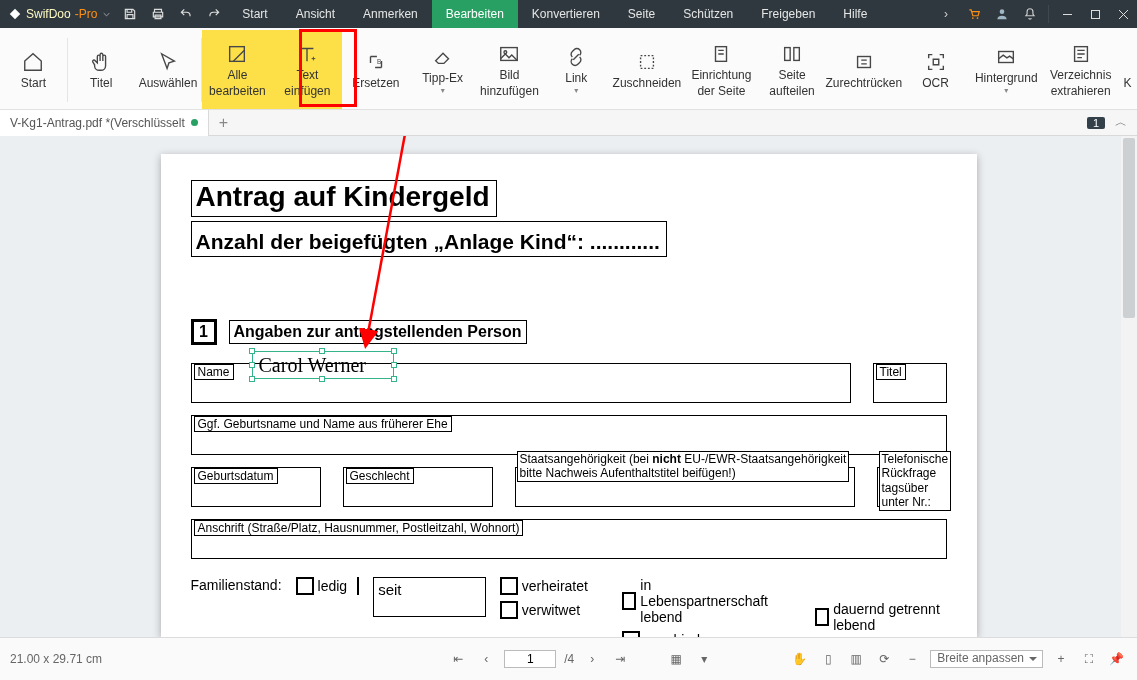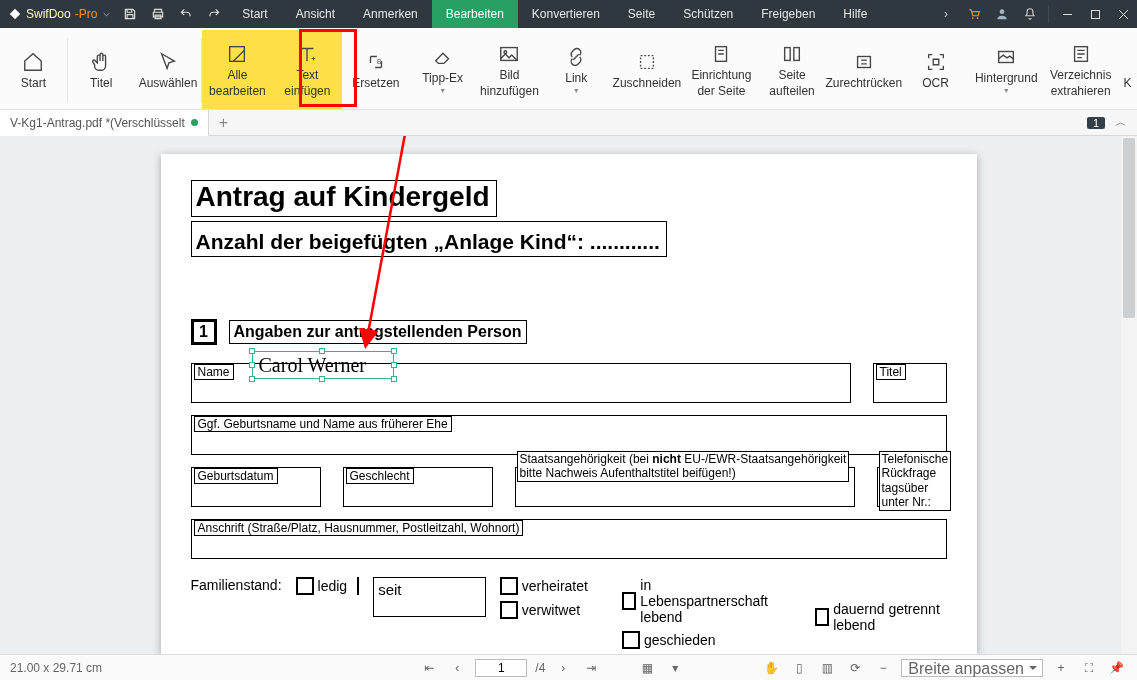--- a/index.html
+++ b/index.html
@@ -67,24 +67,24 @@
   .fam-grid { display: flex; gap: 34px; }
   .fam-grid .c { display: flex; flex-direction: column; gap: 6px; font-size: 14px; }
   .fam-grid .it { display: flex; align-items: center; }
 
   .arrow { position: absolute; pointer-events: none; }
 
   .vscroll { position: absolute; right: 0; top: 0; width: 16px; height: 100%; background: #f3f3f3; }
   .vscroll .thumb { width: 12px; margin: 2px; background: #cdd0d3; border-radius: 2px; height: 180px; }
 
   
-  .status { height: 26px; background: #fafafa; border-top: 1px solid #dcdcdc; display: flex; align-items: center; font-size: 12px; color: #666; padding: 0 10px; gap: 8px; }
+  .status { height: 43px; background: #fafafa; border-top: 1px solid #dcdcdc; display: flex; align-items: center; font-size: 12px; color: #666; padding: 0 10px; gap: 8px; }
   .status .spacer2 { flex: 1; }
   .page-inp { width: 52px; height: 18px; border: 1px solid #bbb; text-align: center; font-size: 12px; }
-  .zoom-sel { height: 18px; border: 1px solid #bbb; padding: 0 18px 0 6px; font-size: 16px; position: relative; background: #fff; }
+  .zoom-sel { height: 18px; border: 1px solid #bbb; padding: 0 18px 0 6px; font-size: 12px; position: relative; background: #fff; }
   .zoom-sel::after { content: ""; position: absolute; right: 5px; top: 6px; border: 4px solid transparent; border-top-color: #666; }
   .sb-ic { width: 20px; display: flex; justify-content: center; }
 </style>
 </head>
 <body>
 
 <div class="title-bar">
   <div class="logo">
     <svg viewBox="0 0 24 24">
         <path d="M3 12 L12 3 L21 12 L12 21 Z" fill="#fff"></path>

